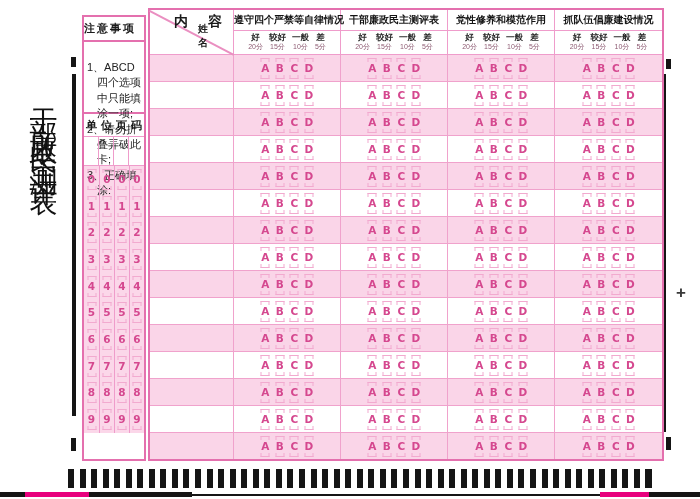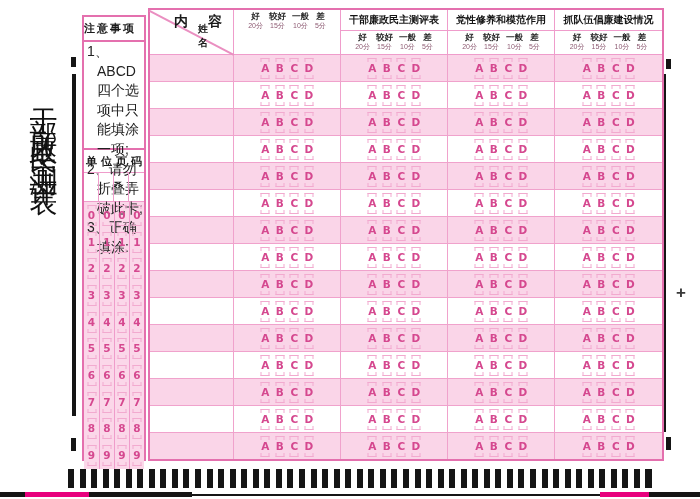--- a/index.html
+++ b/index.html
@@ -23,21 +23,21 @@
   .bl-thin{left:0;top:494px;width:700px;height:2px;}
   .bl-k1{left:0;top:492px;width:192px;height:5px;}
   .bl-k2{left:648px;top:492px;width:52px;height:5px;}
   .bl-m1{left:25px;top:492px;width:64px;height:5px;background:#e8007d;}
   .bl-m2{left:600px;top:492px;width:49px;height:5px;background:#e8007d;}
   
   .panel{position:absolute;left:82px;top:15px;width:64px;height:446px;border:2px solid #e470ae;
          box-sizing:border-box;background:#fff;}
   .panel-title{height:23px;line-height:23px;text-align:left;font-weight:bold;font-size:11px;
          letter-spacing:2px;border-bottom:2px solid #e470ae;white-space:nowrap;}
-  .notes{height:108px;padding:0 1px 0 3px;font-size:14px;line-height:1.4;color:#222;
+  .notes{height:72px;padding:18px 1px 0 3px;font-size:11px;line-height:1.4;color:#222;
          border-bottom:2px solid #e470ae;box-sizing:border-box;}
   .note{text-indent:-10px;padding-left:10px;}
   .fill-mark{width:5px;height:11px;background:#111;margin:1px auto 0 auto;}
   .up-header{height:22px;display:flex;justify-content:space-around;align-items:center;
          font-weight:bold;font-size:11px;border-bottom:1px solid #ef9ccb;}
   .writein{height:28px;display:grid;grid-template-columns:repeat(4,1fr);
          border-bottom:1px solid #ef9ccb;background:#fff;}
   .writein div{border-right:1px solid #ef9ccb;}
   .writein div:last-child{border-right:none;}
   .digit-grid{height:267px;background:#fbd7e9;display:grid;grid-template-columns:repeat(4,1fr);
@@ -236,20 +236,21 @@
 
 <main class="table">
   <div class="thead">
     <div class="corner">
       <div class="diag"></div>
       <div class="corner-top">内 容</div>
       <div class="corner-bottom">姓 名</div>
     </div>
     <div id="hcols" style="display:flex">
         <div class="hcol">
+          <div class="htitle">遵守四个严禁等自律情况</div>
           <div class="ratings">
             <div class="pair">
               <div class="rl">好</div>
               <div class="rs">20分</div>
             </div>
             <div class="pair">
               <div class="rl">较好</div>
               <div class="rs">15分</div>
             </div>
             <div class="pair">

